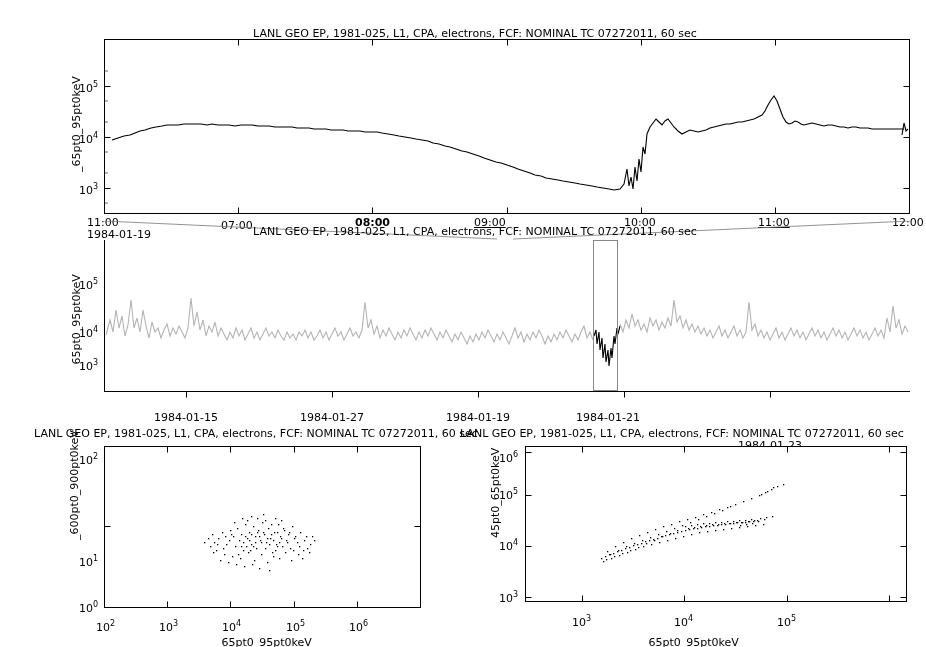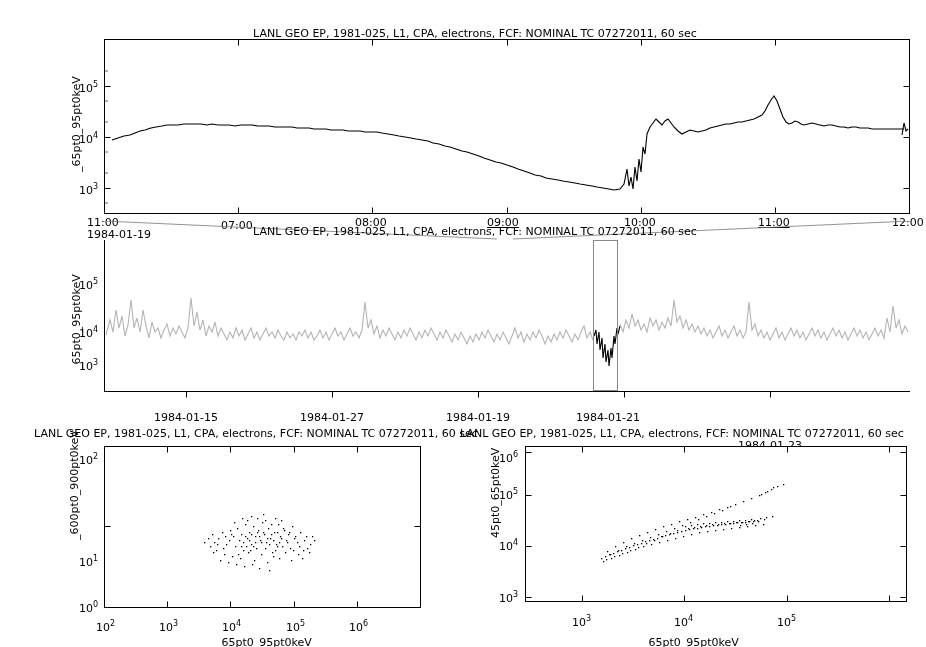--- a/index.html
+++ b/index.html
@@ -59,22 +59,22 @@
       <line x1="0" y1="62" x2="4" y2="62"></line>
         <line x1="0" y1="32" x2="4" y2="32"></line>
     </g>
 
     <polyline fill="none" stroke="#000000" stroke-width="1.1" points="8,101 14,99 20,97 26,96 31,94 36,92 41,91 47,89 52,88 58,87 63,86 69,86 74,86 80,85 86,85 91,85 97,85 103,86 108,85 114,86 120,86 125,86 131,87 137,86 142,86 148,86 154,87 159,87 165,87 171,88 176,88 182,88 188,88 193,89 199,89 205,89 210,90 216,90 222,90 227,91 233,91 239,91 244,92 250,92 256,92 261,93 267,93 273,93 278,94 284,95 290,96 295,97 301,98 307,99 312,100 318,101 324,102 329,104 335,105 341,107 346,108 352,110 358,112 363,113 369,115 375,117 380,119 386,121 392,123 397,124 403,126 409,128 414,130 420,132 426,134 431,136 437,137 442,139 448,140 454,141 459,142 465,143 471,144 476,145 482,146 488,147 493,148 499,149 505,150 510,151 516,150 520,145 523,130 525,147 527,138 529,150 531,128 533,142 535,120 537,133 539,108 541,115 543,95 546,88 549,84 552,80 555,83 558,86 561,82 564,80 567,84 570,88 574,92 578,95 582,93 586,91 590,92 594,93 598,92 602,91 606,89 610,88 614,87 618,86 622,85 626,85 630,84 634,83 638,83 642,82 646,81 650,80 654,78 658,76 661,72 664,66 667,61 670,57 673,62 676,70 679,78 682,83 685,85 688,84 691,82 694,83 697,85 700,86 704,85 708,84 712,85 716,86 720,87 724,86 728,86 732,87 736,88 740,88 744,89 748,88 752,88 756,89 760,89 764,89 768,90 772,90 776,90 780,90 784,90 788,90 792,90 796,90 800,90"></polyline>
     <polyline fill="none" stroke="#000000" stroke-width="1.1" points="798,96 800,84 802,92 804,90"></polyline>
   </svg>
 
   <div class="tick" style="left:87px;top:216px;">11:00</div>
   <div class="tick" style="left:221px;top:219px;">07:00</div>
-  <div class="tick" style="left:355px;top:216px;">08:00</div>
-  <div class="tick" style="left:487px;top:216px;text-decoration:underline;">09:00</div>
+  <div class="tick" style="left:355px;top:216px;font-weight:bold;">08:00</div>
+  <div class="tick" style="left:474px;top:216px;text-decoration:underline;">09:00</div>
   <div class="tick" style="left:624px;top:216px;">10:00</div>
   <div class="tick" style="left:758px;top:216px;text-decoration:underline;">11:00</div>
   <div class="tick" style="left:892px;top:216px;">12:00</div>
   <div class="tick" style="left:87px;top:228px;">1984-01-19</div>
 
   <svg width="926" height="20" style="position:absolute;left:0px;top:221px;">
     <line x1="104" y1="0" x2="497" y2="18" stroke="#777777" stroke-width="0.8"></line>
     <line x1="910" y1="0" x2="513" y2="18" stroke="#777777" stroke-width="0.8"></line>
   </svg>
 

